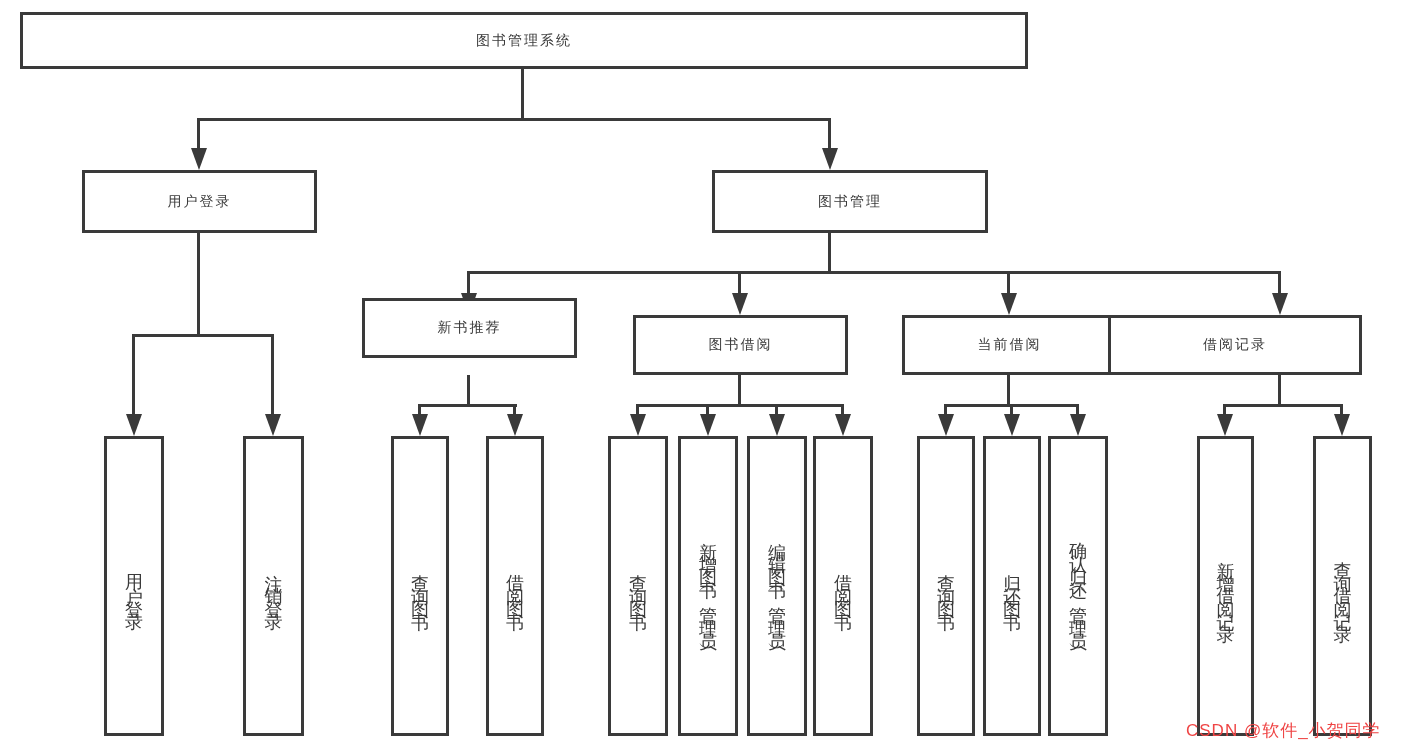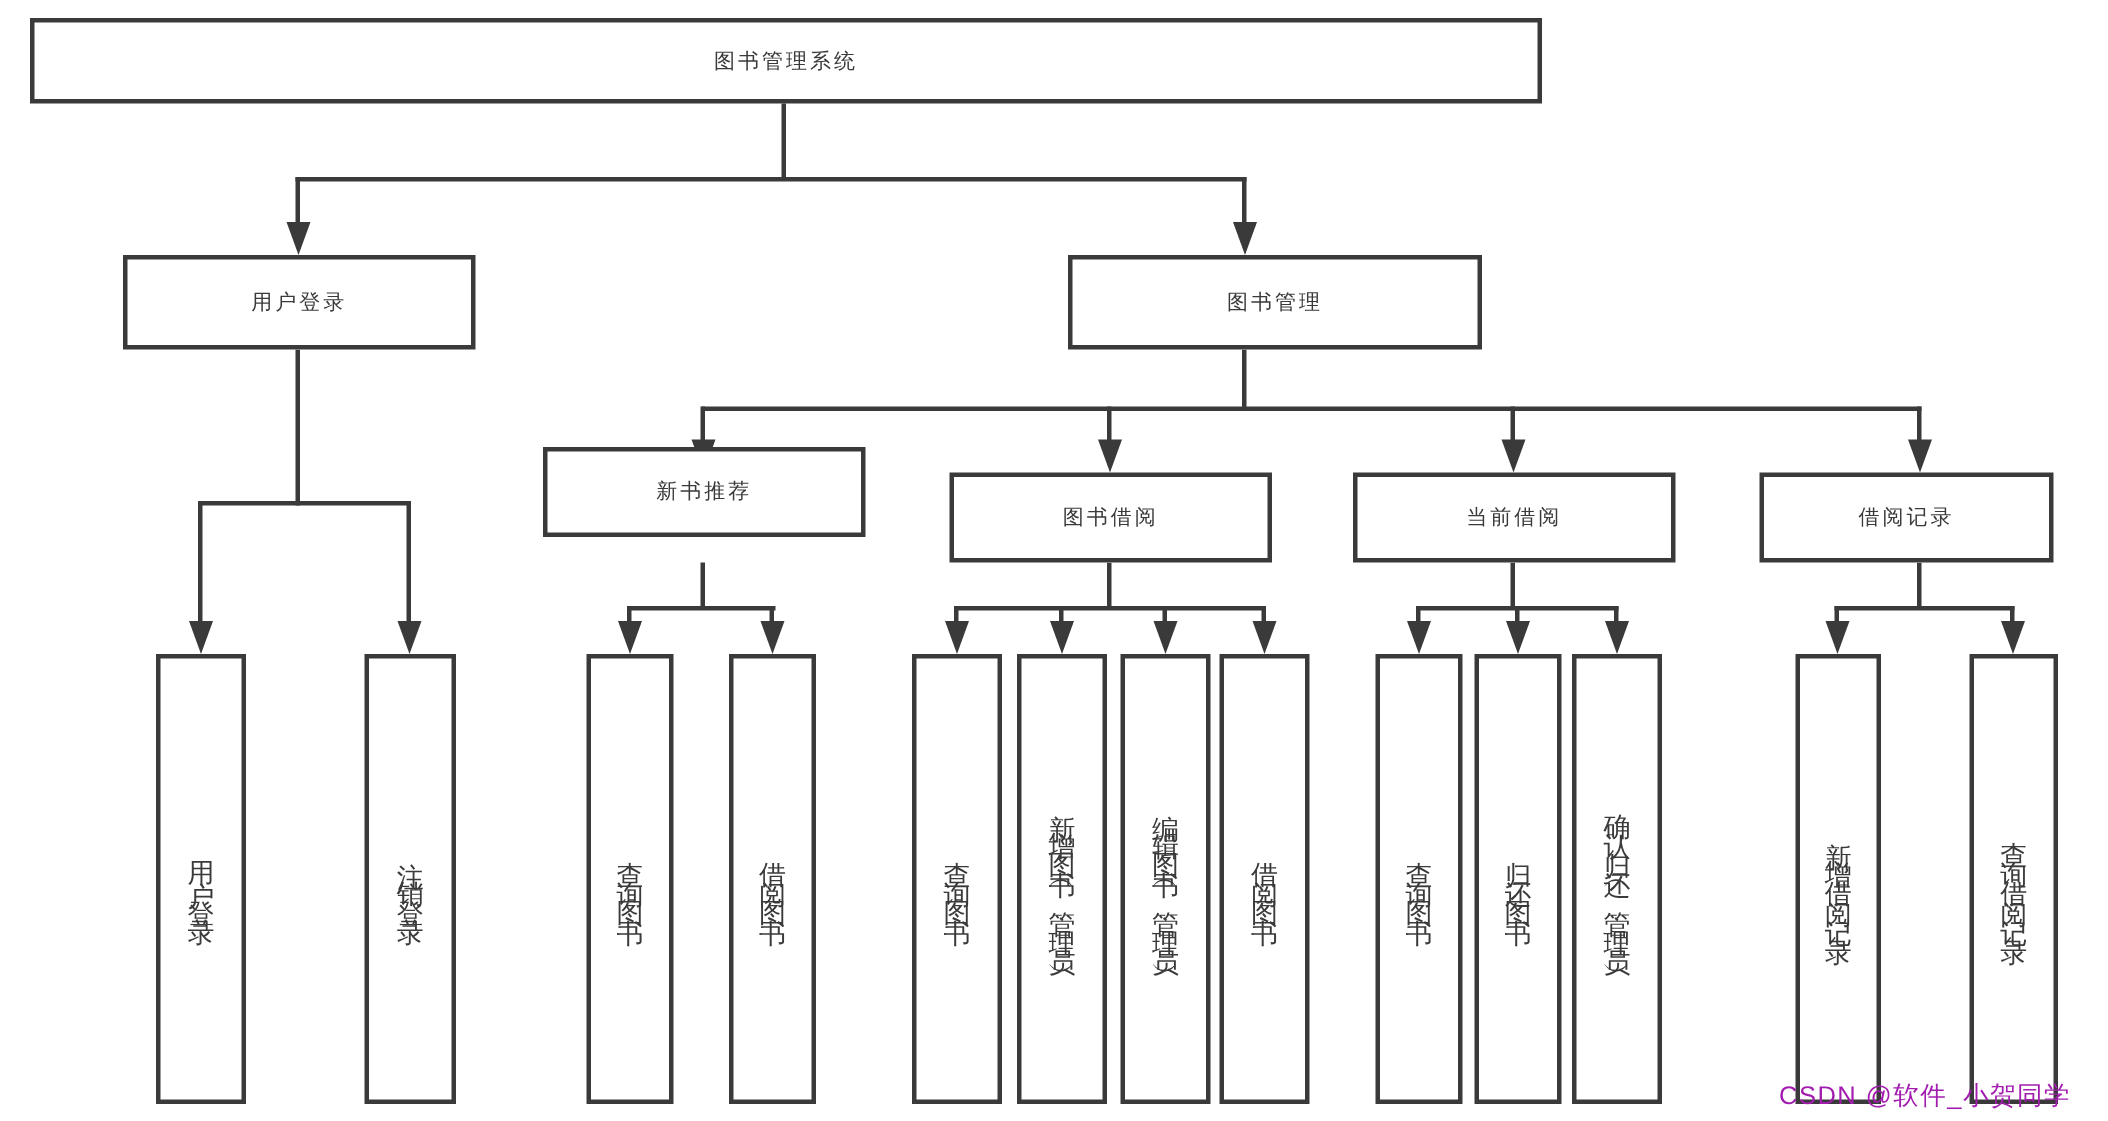--- a/index.html
+++ b/index.html
@@ -18,21 +18,21 @@
   .vl,.hl{position:absolute;background:#3a3a3a;}
   .vl{width:3px;}
   .hl{height:3px;}
   .arr{
     position:absolute;width:0;height:0;
     border-left:8px solid transparent;border-right:8px solid transparent;
     border-top:22px solid #3a3a3a;
   }
   .watermark{
     position:absolute;left:1186px;top:719px;z-index:10;
-    font-size:17px;letter-spacing:1px;color:#a21caf;white-space:nowrap;
+    font-size:17px;letter-spacing:1px;color:#ef4444;white-space:nowrap;
   }
 </style>
 </head>
 <body>
 
 <div class="canvas">
 
   <div class="vl" style="left:521px;top:68px;height:52px"></div>
   <div class="hl" style="left:197px;top:118px;width:634px"></div>
   <div class="vl" style="left:197px;top:118px;height:32px"></div>
@@ -105,21 +105,21 @@
 
   <div class="box" style="left:362px;top:298px;width:215px;height:60px">
     <span class="lbl">新书推荐</span>
   </div>
   <div class="box" style="left:902px;top:315px;width:215px;height:60px">
     <span class="lbl">当前借阅</span>
   </div>
   <div class="box" style="left:633px;top:315px;width:215px;height:60px">
     <span class="lbl">图书借阅</span>
   </div>
-  <div class="box" style="left:1173px;top:315px;width:196px;height:60px">
+  <div class="box" style="left:1108px;top:315px;width:254px;height:60px">
     <span class="lbl">借阅记录</span>
   </div>
 
   <div class="box v" style="left:104px;top:436px;width:60px;height:300px">
     <span class="lbl">用户登录</span>
   </div>
   <div class="box v" style="left:243px;top:436px;width:61px;height:300px">
     <span class="lbl">注销登录</span>
   </div>
 

